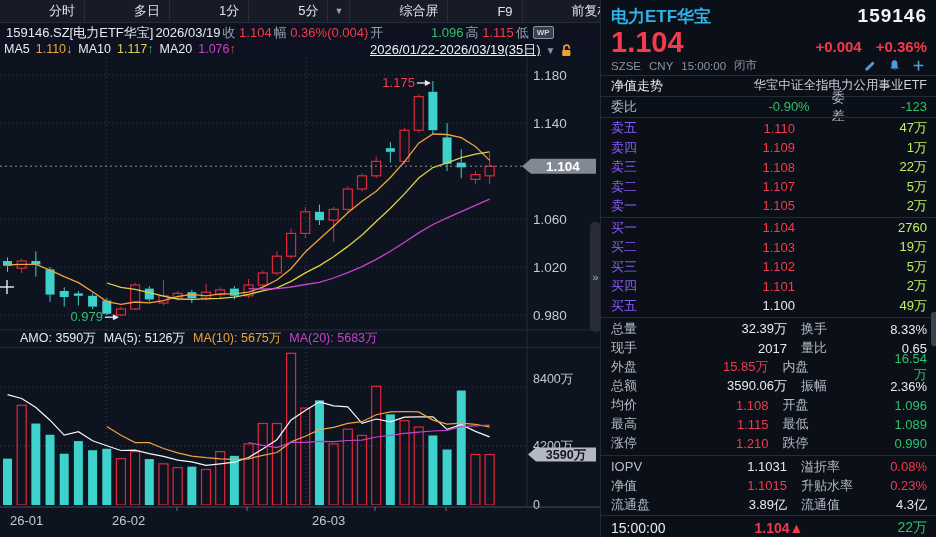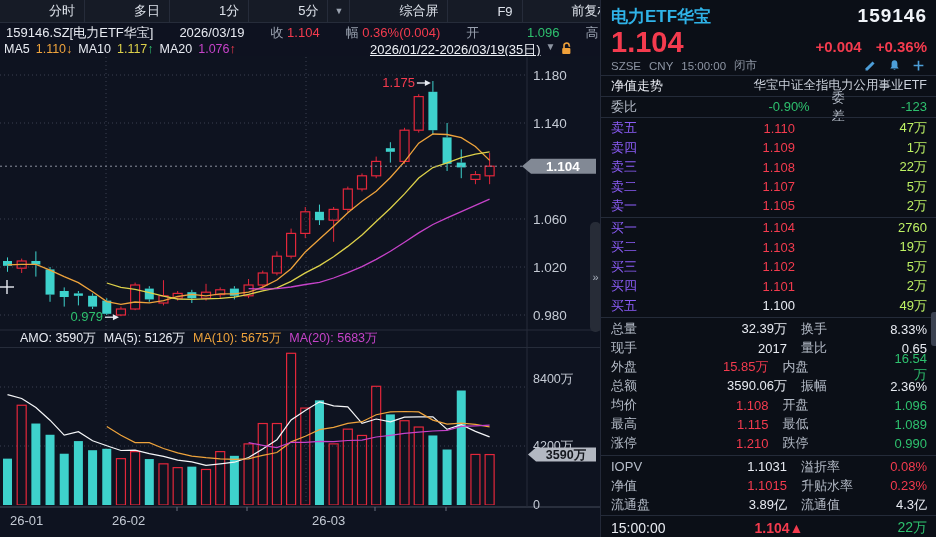--- a/index.html
+++ b/index.html
@@ -10,30 +10,30 @@
           display:flex;align-items:stretch;font-size:13px;color:#dde2ea;border-bottom:1px solid #262c3a;}
   .tb-item{display:flex;align-items:center;padding:0 9px;border-right:1px solid #262c3a;cursor:default;white-space:nowrap;margin-left:40px;}
   .tb-item:first-child{border-left:none;}
   .tb-caret{color:#9aa2af;font-size:9px;padding:0 6px;display:flex;align-items:center;border-right:1px solid #262c3a;}
   .tb-spacer{flex:1;}
   .tb-right{display:flex;margin-right:84px;}
   .circle-q{display:inline-flex;width:13px;height:13px;border:1px solid #c6ccd6;border-radius:50%;
             align-items:center;justify-content:center;font-size:9px;color:#c6ccd6;}
   
   .infobar{position:absolute;left:0;top:23px;width:600px;height:19px;display:flex;align-items:center;
-           font-size:13px;gap:26px;padding-left:6px;background:#0e1220;white-space:nowrap;}
+           font-size:13px;gap:2px;padding-left:6px;background:#0e1220;white-space:nowrap;}
   .lab{color:#98a0ae;} .red{color:#f43b4e;} .green{color:#2ec06e;margin-left:44px;} .white{color:#e8ebf2;}
   .wp-badge{font-size:8px;font-weight:bold;color:#cdd2da;background:#3a4050;border:1px solid #8a909c;
             border-radius:2px;padding:1px 3px;margin-left:2px;}
   
   .mabar{position:absolute;left:0;top:42px;width:600px;height:14px;display:flex;align-items:center;
          font-size:12.5px;gap:6px;padding-left:4px;}
   .ma5v{color:#eea33c;} .ma10v{color:#ddd14a;} .ma20v{color:#c643c9;}
   .arr-up-g{color:#2ec06e;} .arr-up-r{color:#f43b4e;} .arr-dn-o{color:#eea33c;}
-  .range-block{position:absolute;left:370px;top:41px;display:flex;gap:5px;font-size:13px;}
+  .range-block{position:absolute;left:370px;top:41px;display:flex;align-items:center;gap:5px;font-size:13px;}
   .range-text{color:#eef1f6;text-decoration:underline;}
   .range-caret{color:#8d94a1;font-size:10px;}
   
   .panel{position:absolute;left:600px;top:0;width:336px;height:537px;background:#0b0f17;
          border-left:1px solid #232938;display:flex;flex-direction:column;font-size:13px;}
   .p-head{padding:5px 10px 0 10px;}
   .p-row1{display:flex;justify-content:space-between;align-items:baseline;height:22px;}
   .p-name{color:#2fb3e8;font-size:17px;font-weight:bold;}
   .p-code{color:#f0f3f8;font-size:19px;font-weight:bold;letter-spacing:1px;}
   .p-row2{display:flex;justify-content:space-between;align-items:baseline;height:30px;}

